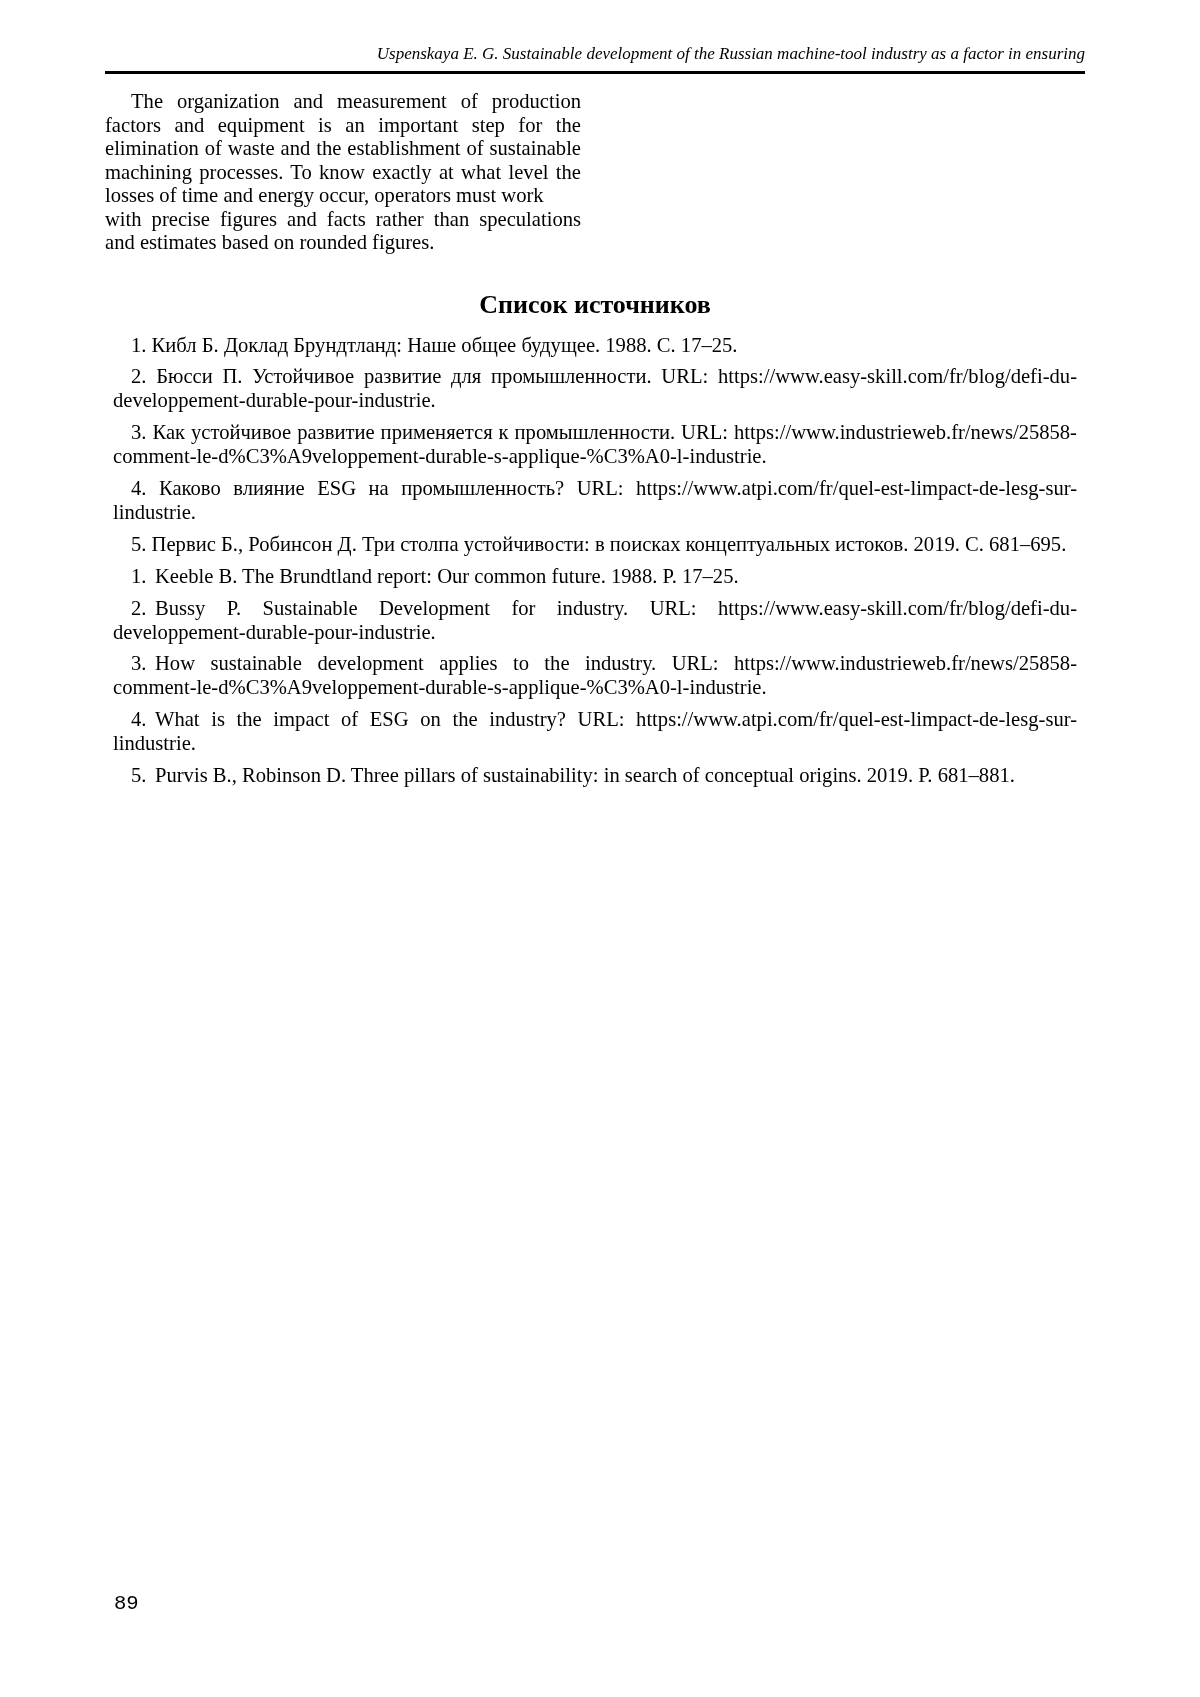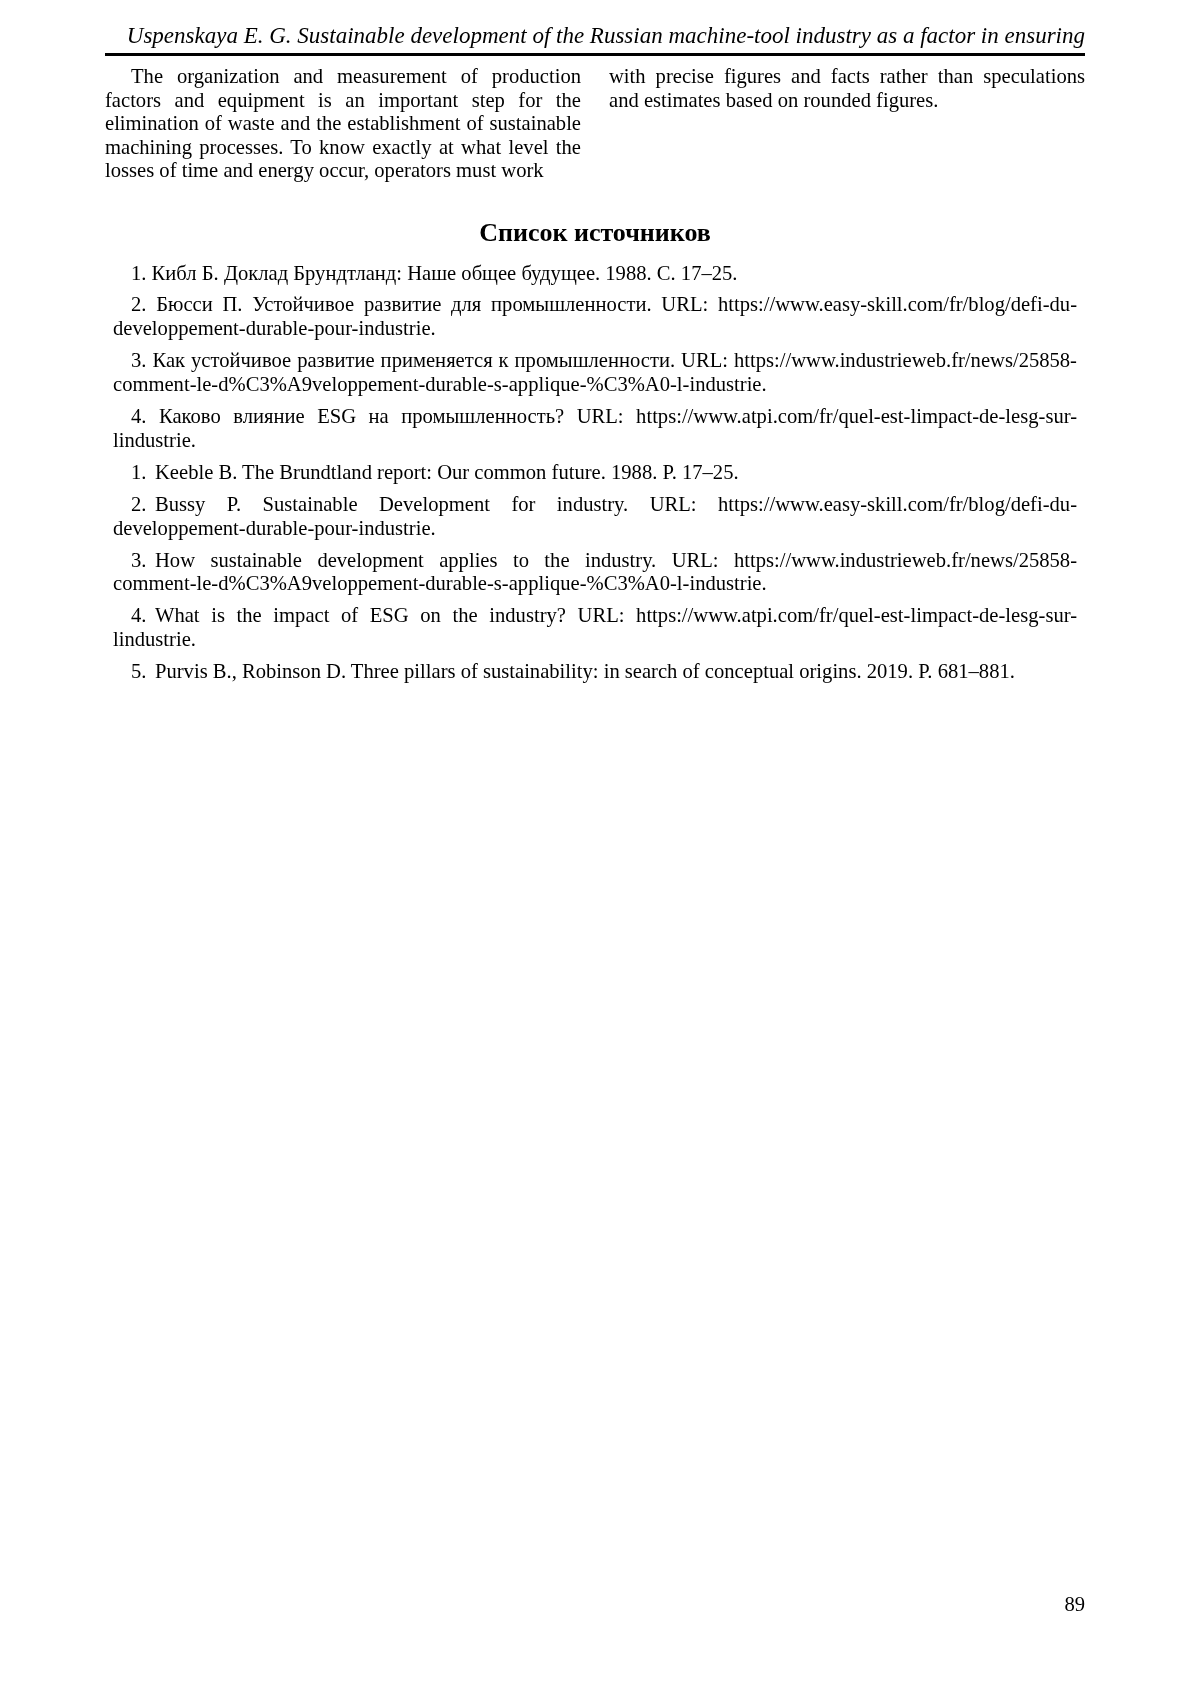--- a/index.html
+++ b/index.html
@@ -12,35 +12,36 @@
     font-family: "Liberation Serif", serif;
     overflow: hidden;
   }
   .content {
     position: absolute;
     left: 105px;
     top: 0;
     width: 980px;
   }
   .running-head {
-    padding-top: 24px;
+    padding-top: 42px;
     text-align: right;
     font-style: italic;
-    font-size: 23px;
+    font-size: 17px;
     line-height: 24px;
   }
   .rule {
     height: 0;
     border-bottom: 3px solid #000000;
     margin-top: 5px;
   }
   .columns {
     display: flex;
     justify-content: space-between;
-    margin-top: 9px;
+    margin-top: 16px;
+    flex-direction: column;
   }
   .col {
     width: 476px;
     text-align: justify;
     font-size: 20.6px;
     line-height: 23.5px;
   }
   .col p { margin: 0; }
   p.indent { text-indent: 26px; }
   .section-heading {
@@ -65,25 +66,26 @@
     overflow-wrap: anywhere;
   }
   .ref-list.en .num {
     display: inline-block;
     width: 24px;
     text-indent: 0;
   }
   .page-number {
     position: absolute;
     top: 1592px;
-    left: 105px;
+    left: 114px;
     width: 980px;
-    text-align: right;
+    text-align: left;
     font-size: 20.6px;
     line-height: 24px;
+    font-family: Liberation Mono, monospace;
   }
 </style>
 </head>
 <body>
 
 <div class="page">
   <div class="content">
 
     <header class="running-head">
       <div class="head-line">Uspenskaya E. G. Sustainable development of the Russian machine-tool industry as a factor in ensuring</div>
@@ -100,20 +102,21 @@
       </div>
     </section>
 
     <h2 class="section-heading">Список источников</h2>
 
     <div class="ref-list ru">
       <p class="ref-item"><span class="num">1.</span> <span>Кибл Б. Доклад Брундтланд: Наше общее будущее. 1988. С. 17–25.</span></p>
       <p class="ref-item"><span class="num">2.</span> <span>Бюсси П. Устойчивое развитие для промышленности. URL: https://www.easy-skill.com/fr/blog/defi-du-developpement-durable-pour-industrie.</span></p>
       <p class="ref-item"><span class="num">3.</span> <span>Как устойчивое развитие применяется к промышленности. URL: https://www.industrieweb.fr/news/25858-comment-le-d%C3%A9veloppement-durable-s-applique-%C3%A0-l-industrie.</span></p>
       <p class="ref-item"><span class="num">4.</span> <span>Каково влияние ESG на промышленность? URL: https://www.atpi.com/fr/quel-est-limpact-de-lesg-sur-lindustrie.</span></p>
+      <p class="ref-item"><span class="num">5.</span> <span>Первис Б., Робинсон Д. Три столпа устойчивости: в поисках концептуальных истоков. 2019. С. 681–695.</span></p>
     </div>
 
 
     <div class="ref-list en">
       <p class="ref-item"><span class="num">1.</span><span>Keeble B. The Brundtland report: Our common future. 1988. P. 17–25.</span></p>
       <p class="ref-item"><span class="num">2.</span><span>Bussy P. Sustainable Development for industry. URL: https://www.easy-skill.com/fr/blog/defi-du-developpement-durable-pour-industrie.</span></p>
       <p class="ref-item"><span class="num">3.</span><span>How sustainable development applies to the industry. URL: https://www.industrieweb.fr/news/25858-comment-le-d%C3%A9veloppement-durable-s-applique-%C3%A0-l-industrie.</span></p>
       <p class="ref-item"><span class="num">4.</span><span>What is the impact of ESG on the industry? URL: https://www.atpi.com/fr/quel-est-limpact-de-lesg-sur-lindustrie.</span></p>
       <p class="ref-item"><span class="num">5.</span><span>Purvis B., Robinson D. Three pillars of sustainability: in search of conceptual origins. 2019. P. 681–881.</span></p>
     </div>

